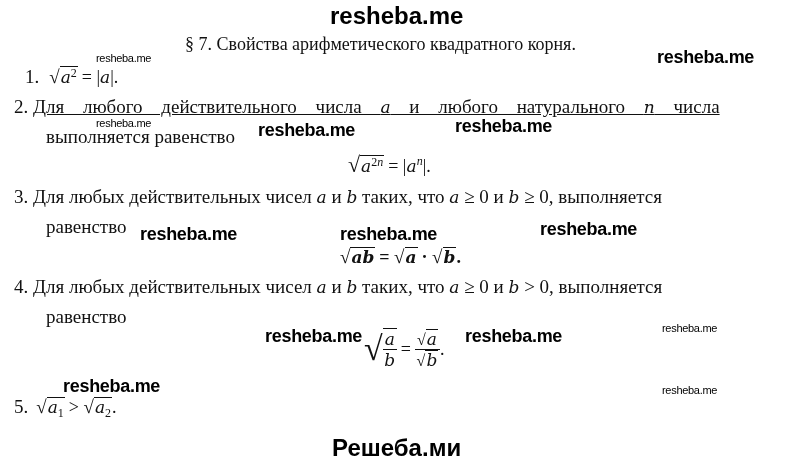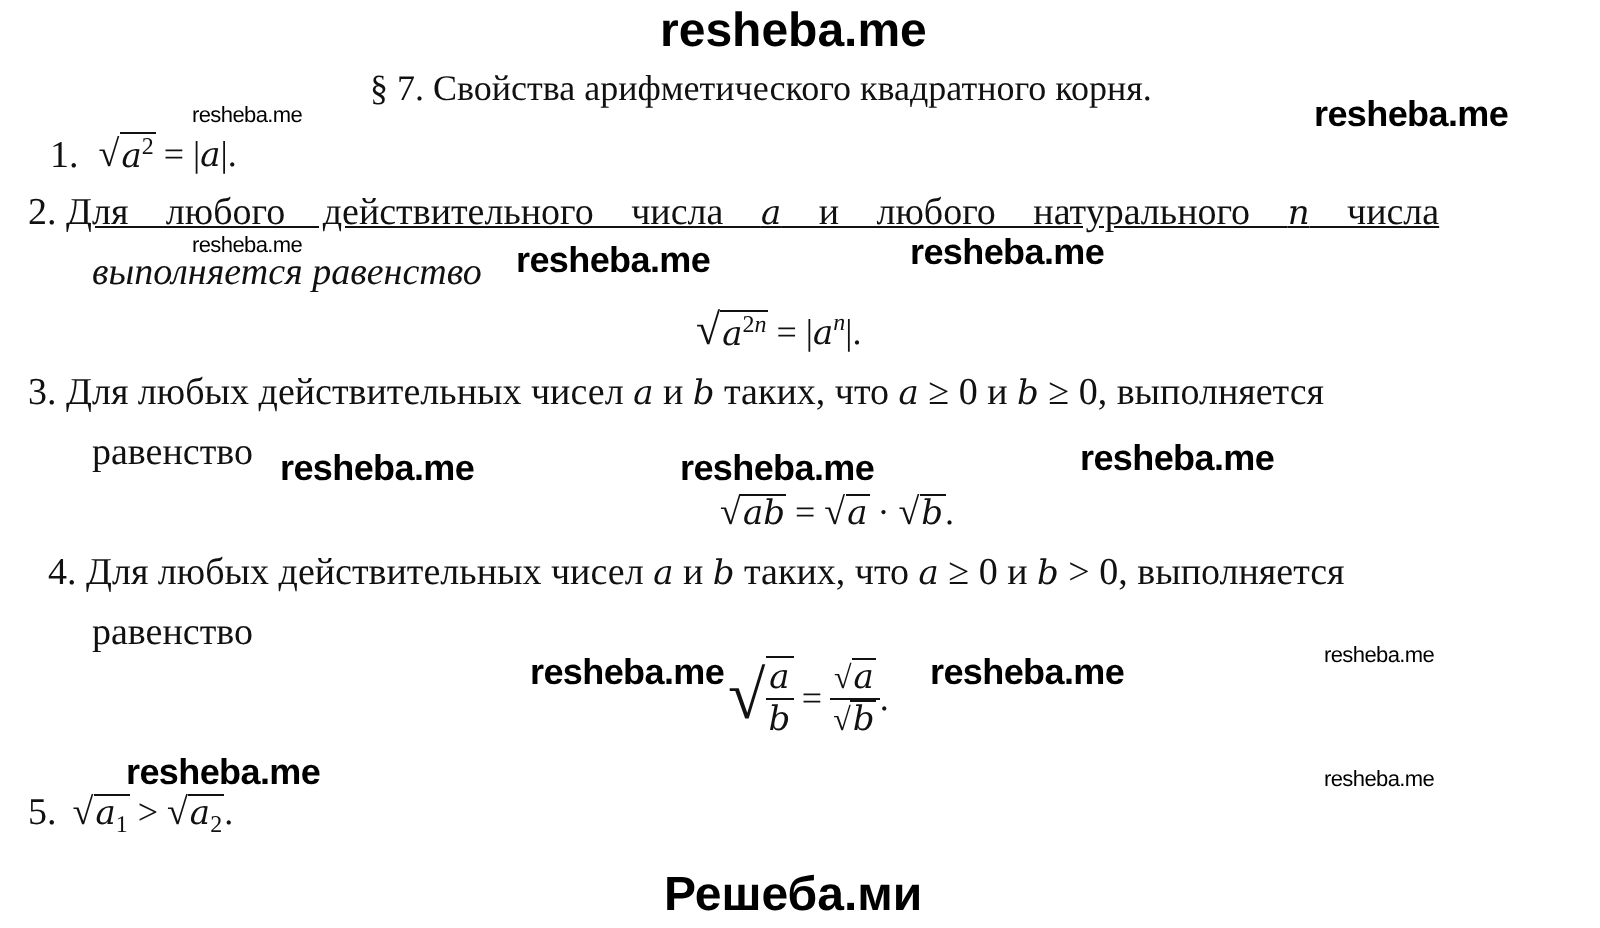--- a/index.html
+++ b/index.html
@@ -31,46 +31,46 @@
   <span style="margin-left:6px;">
     <span style="font-size:19px;">√</span><span class="rad"><i class="v">a</i><span class="sup">2</span></span>
     <span style="font-size:18px;"> = |<i class="v">a</i>|.</span>
   </span>
 </div>
 
 <div class="abs txt" style="left:14px; top:96px; width:766px; white-space:nowrap;">
   <span class="num">2.</span>
   <span style="word-spacing:14px;text-decoration:underline;">Для любого действительного числа <i class="v">a</i> и любого натурального <i class="v">n</i> числа</span>
 </div>
-<div class="abs txt" style="left:46px; top:126px;font-style:italic;">выполняется равенство</div>
+<div class="abs txt" style="left:46px; top:126px;">выполняется равенство</div>
 <div class="abs wm-small" style="left:96px; top:117px;">resheba.me</div>
 <div class="abs wm-big" style="left:258px; top:120px;">resheba.me</div>
 <div class="abs wm-big" style="left:455px; top:116px;">resheba.me</div>
 <div class="abs" style="left:348px; top:152px;">
   <span style="font-size:22px;">√</span><span class="rad"><i class="v">a</i><span class="sup">2<i>n</i></span></span>
   <span style="font-size:18px;"> = |<i class="v">a</i><span class="sup"><i>n</i></span>|.</span>
 </div>
 
 <div class="abs txt" style="left:14px; top:186px;text-align:center;">
   <span class="num">3.</span>
   <span>Для любых действительных чисел <i class="v">a</i> и <i class="v">b</i> таких, что <i class="v">a</i> ≥ 0 и <i class="v">b</i> ≥ 0, выполняется</span>
 </div>
 <div class="abs txt" style="left:46px; top:216px;">равенство</div>
 <div class="abs wm-big" style="left:140px; top:224px;">resheba.me</div>
 <div class="abs wm-big" style="left:340px; top:224px;">resheba.me</div>
 <div class="abs wm-big" style="left:540px; top:219px;">resheba.me</div>
-<div class="abs" style="left:360px; top:246px;">
+<div class="abs" style="left:340px; top:246px;font-weight:bold;">
   <span style="font-size:19px;">√</span><span class="rad"><i class="v">ab</i></span>
   <span style="font-size:18px;"> = </span>
   <span style="font-size:19px;">√</span><span class="rad"><i class="v">a</i></span>
   <span style="font-size:18px;"> · </span>
   <span style="font-size:19px;">√</span><span class="rad"><i class="v">b</i></span><span style="font-size:18px;">.</span>
 </div>
 
-<div class="abs txt" style="left:24px; top:276px;">
+<div class="abs txt" style="left:14px; top:276px;">
   <span class="num">4.</span>
   <span>Для любых действительных чисел <i class="v">a</i> и <i class="v">b</i> таких, что <i class="v">a</i> ≥ 0 и <i class="v">b</i> &gt; 0, выполняется</span>
 </div>
 <div class="abs txt" style="left:46px; top:306px;">равенство</div>
 <div class="abs wm-big" style="left:265px; top:326px;">resheba.me</div>
 <div class="abs wm-big" style="left:465px; top:326px;">resheba.me</div>
 <div class="abs wm-small" style="left:662px; top:322px;">resheba.me</div>
 <div class="abs" style="left:364px; top:328px; display:flex; align-items:center;">
   <span style="font-size:34px; line-height:1;">√</span>
   <span class="frac" style="border-top:1.5px solid #111;">

